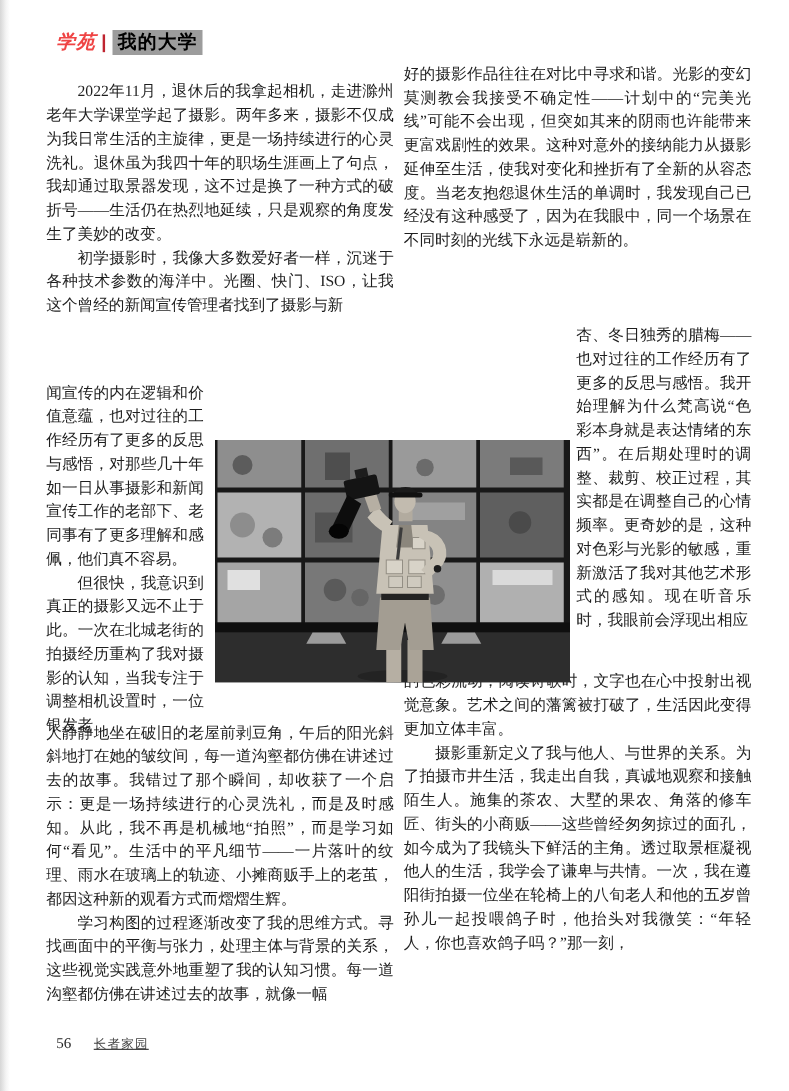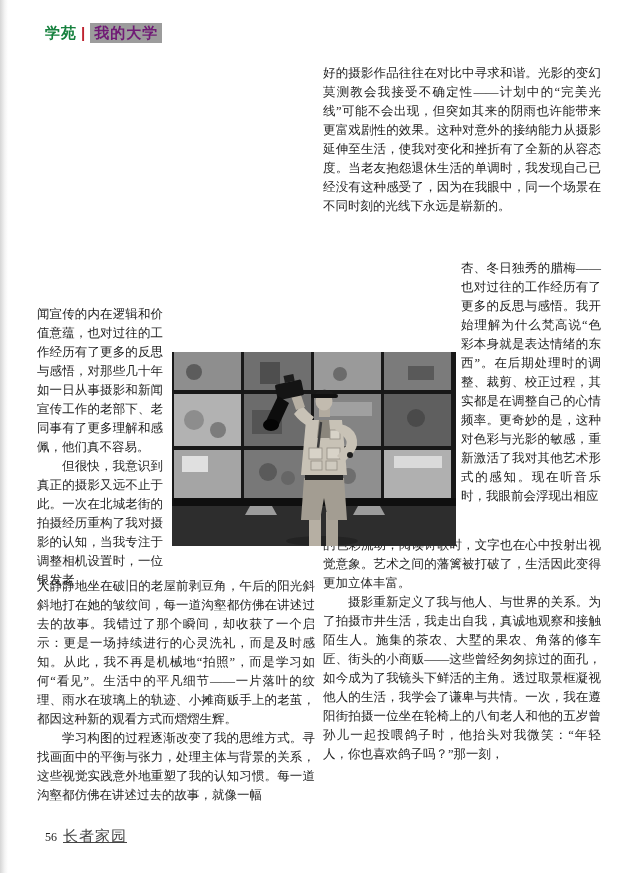--- a/index.html
+++ b/index.html
@@ -5,61 +5,65 @@
   html,body{margin:0;padding:0;background:#ffffff;}
   .page{
     position:relative;width:631px;height:873px;background:#ffffff;
     font-family:"Liberation Serif","DejaVu Serif",serif;color:#1c1c1c;overflow:hidden;
   }
   .scan-edge{position:absolute;left:0;top:0;width:8px;height:100%;
     background:linear-gradient(to right,#d6d6d6,#f4f4f4 60%,#ffffff);}
   
   .hdr{position:absolute;left:45px;top:24px;font-size:15px;font-weight:bold;
     font-family:"Liberation Sans","DejaVu Sans",sans-serif;letter-spacing:1px;}
-  .hdr-red{color:#15803d;}
+  .hdr-red{color:#ef4444;font-style:italic;}
   .hdr-sep{color:#bf2430;margin:0 4px;font-weight:bold;}
-  .hdr-chip{background:#9c9c9c;color:#701a75;padding:1px 4px 2px 4px;}
+  .hdr-chip{background:#9c9c9c;color:#000000;padding:1px 4px 2px 4px;}
   
   .tb{position:absolute;text-align:justify;font-size:12.5px;line-height:19px;color:#1e1e1e;}
   .tb p{margin:0;padding:0;}
   .tb p.ind{text-indent:2em;}
   
   .title-box{position:absolute;left:166px;top:274px;width:294px;text-align:center;}
   .title{font-size:30px;line-height:36px;font-weight:bold;color:#151515;
     letter-spacing:1.5px;white-space:nowrap;}
   .title .red{color:#bf2430;}
   .author{font-size:12px;margin-top:7px;color:#1a1a1a;letter-spacing:1px;}
   
   .photo{position:absolute;left:172px;top:352px;width:284px;height:194px;}
   .photo svg{display:block;width:100%;height:100%;}
   
   .footer{position:absolute;left:45px;top:827px;font-size:12px;color:#222;}
-  .footer .mag{font-size:15px;color:#454545;text-decoration:underline;
-    margin-left:6px;letter-spacing:1px;}
+  .footer .mag{font-size:10px;color:#454545;text-decoration:underline;
+    margin-left:18px;letter-spacing:1px;}
 </style>
 </head>
 <body>
 
 <div class="page">
   <div class="scan-edge"></div>
 
   <div class="hdr">
     <span class="hdr-red">学苑</span><span class="hdr-sep">|</span><span class="hdr-chip">我的大学</span>
   </div>
 
+  <div class="tb" style="left:37px;top:64px;width:278px;">
+    <p class="ind">2022年11月，退休后的我拿起相机，走进滁州老年大学课堂学起了摄影。两年多来，摄影不仅成为我日常生活的主旋律，更是一场持续进行的心灵洗礼。退休虽为我四十年的职场生涯画上了句点，我却通过取景器发现，这不过是换了一种方式的破折号——生活仍在热烈地延续，只是观察的角度发生了美妙的改变。</p>
+    <p class="ind">初学摄影时，我像大多数爱好者一样，沉迷于各种技术参数的海洋中。光圈、快门、ISO，让我这个曾经的新闻宣传管理者找到了摄影与新</p>
+  </div>
   <div class="tb" style="left:37px;top:273px;width:126px;margin-top:32px;">
     <p>闻宣传的内在逻辑和价值意蕴，也对过往的工作经历有了更多的反思与感悟，对那些几十年如一日从事摄影和新闻宣传工作的老部下、老同事有了更多理解和感佩，他们真不容易。</p>
     <p class="ind">但很快，我意识到真正的摄影又远不止于此。一次在北城老街的拍摄经历重构了我对摄影的认知，当我专注于调整相机设置时，一位银发老</p>
   </div>
   <div class="tb" style="left:37px;top:577px;width:278px;">
     <p>人静静地坐在破旧的老屋前剥豆角，午后的阳光斜斜地打在她的皱纹间，每一道沟壑都仿佛在讲述过去的故事。我错过了那个瞬间，却收获了一个启示：更是一场持续进行的心灵洗礼，而是及时感知。从此，我不再是机械地“拍照”，而是学习如何“看见”。生活中的平凡细节——一片落叶的纹理、雨水在玻璃上的轨迹、小摊商贩手上的老茧，都因这种新的观看方式而熠熠生辉。</p>
     <p class="ind">学习构图的过程逐渐改变了我的思维方式。寻找画面中的平衡与张力，处理主体与背景的关系，这些视觉实践意外地重塑了我的认知习惯。每一道沟壑都仿佛在讲述过去的故事，就像一幅</p>
   </div>
 
-  <div class="tb" style="left:323px;top:64px;width:278px;">
+  <div class="tb" style="left:323px;top:50px;width:278px;">
     <p>好的摄影作品往往在对比中寻求和谐。光影的变幻莫测教会我接受不确定性——计划中的“完美光线”可能不会出现，但突如其来的阴雨也许能带来更富戏剧性的效果。这种对意外的接纳能力从摄影延伸至生活，使我对变化和挫折有了全新的从容态度。当老友抱怨退休生活的单调时，我发现自己已经没有这种感受了，因为在我眼中，同一个场景在不同时刻的光线下永远是崭新的。</p>
   </div>
   <div class="tb" style="left:461px;top:259px;width:140px;">
     <p>杏、冬日独秀的腊梅——也对过往的工作经历有了更多的反思与感悟。我开始理解为什么梵高说“色彩本身就是表达情绪的东西”。在后期处理时的调整、裁剪、校正过程，其实都是在调整自己的心情频率。更奇妙的是，这种对色彩与光影的敏感，重新激活了我对其他艺术形式的感知。现在听音乐时，我眼前会浮现出相应</p>
   </div>
   <div class="tb" style="left:323px;top:536px;width:278px;">
     <p>的色彩流动；阅读诗歌时，文字也在心中投射出视觉意象。艺术之间的藩篱被打破了，生活因此变得更加立体丰富。</p>
     <p class="ind">摄影重新定义了我与他人、与世界的关系。为了拍摄市井生活，我走出自我，真诚地观察和接触陌生人。施集的茶农、大墅的果农、角落的修车匠、街头的小商贩——这些曾经匆匆掠过的面孔，如今成为了我镜头下鲜活的主角。透过取景框凝视他人的生活，我学会了谦卑与共情。一次，我在遵阳街拍摄一位坐在轮椅上的八旬老人和他的五岁曾孙儿一起投喂鸽子时，他抬头对我微笑：“年轻人，你也喜欢鸽子吗？”那一刻，</p>
   </div>
 

